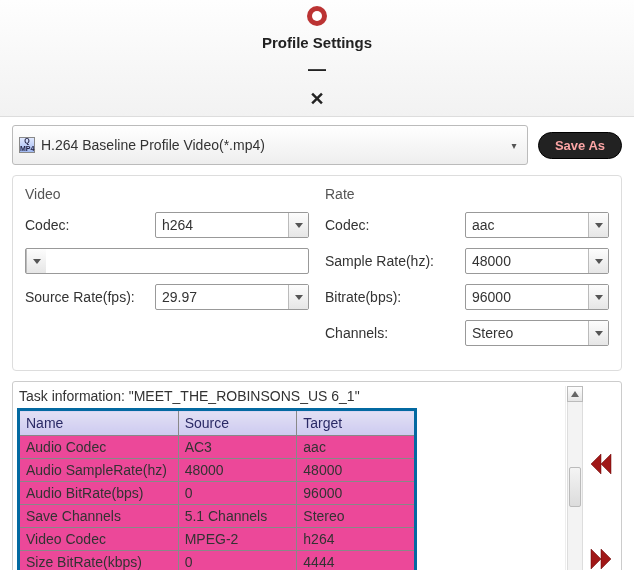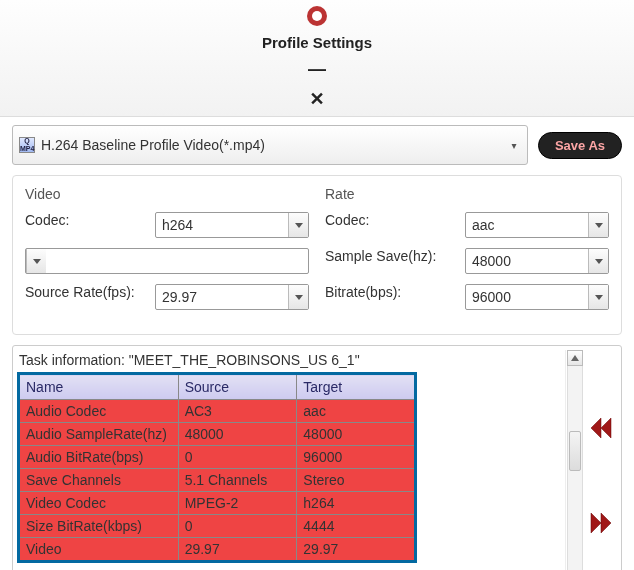--- a/index.html
+++ b/index.html
@@ -114,21 +114,21 @@
   }
   .col { flex: 1; }
   .col h4 {
     font-weight: normal;
     color: #555;
     font-size: 14px;
     margin-bottom: 10px;
   }
   .field-row {
     display: flex;
-    align-items: flex-start;
+    align-items: center;
     margin-bottom: 10px;
   }
   .field-row .flabel {
     width: 130px;
     color: #333;
     font-size: 14px;
   }
   .col.audio .field-row .flabel { width: 140px; }
   .combo {
     flex: 1;
@@ -192,21 +192,21 @@
     font-weight: normal;
     text-align: left;
     padding: 4px 6px;
     border: 1px solid #888;
     font-size: 14px;
   }
   .task-table td {
     border: 1px solid #888;
     padding: 3px 6px;
     font-size: 14px;
-    background: #ef4444;
+    background: #ec4899;
     vertical-align: top;
     word-wrap: break-word;
   }
   .task-table .c1 { width: 148px; }
   .task-table .c2 { width: 110px; }
   .task-table .c3 { width: 110px; }
 
   .scroll-col {
     width: 18px;
     display: flex;
@@ -304,30 +304,37 @@
       <h4>Rate</h4>
 
       <div class="field-row">
         <span class="flabel">Codec:</span>
         <div class="combo">
           <span class="cval">aac</span>
           <span class="cbtn"></span>
         </div>
       </div>
       <div class="field-row">
-        <span class="flabel">Sample Save(hz):</span>
+        <span class="flabel">Sample Rate(hz):</span>
         <div class="combo">
           <span class="cval">48000</span>
           <span class="cbtn"></span>
         </div>
       </div>
       <div class="field-row">
         <span class="flabel">Bitrate(bps):</span>
         <div class="combo">
           <span class="cval">96000</span>
+          <span class="cbtn"></span>
+        </div>
+      </div>
+      <div class="field-row">
+        <span class="flabel">Channels:</span>
+        <div class="combo">
+          <span class="cval">Stereo</span>
           <span class="cbtn"></span>
         </div>
       </div>
     </div>
   </div>
 
   <div class="task-panel">
     <div class="task-left">
       <div class="task-info">Task information: "MEET_THE_ROBINSONS_US 6_1"</div>
       <table class="task-table">

